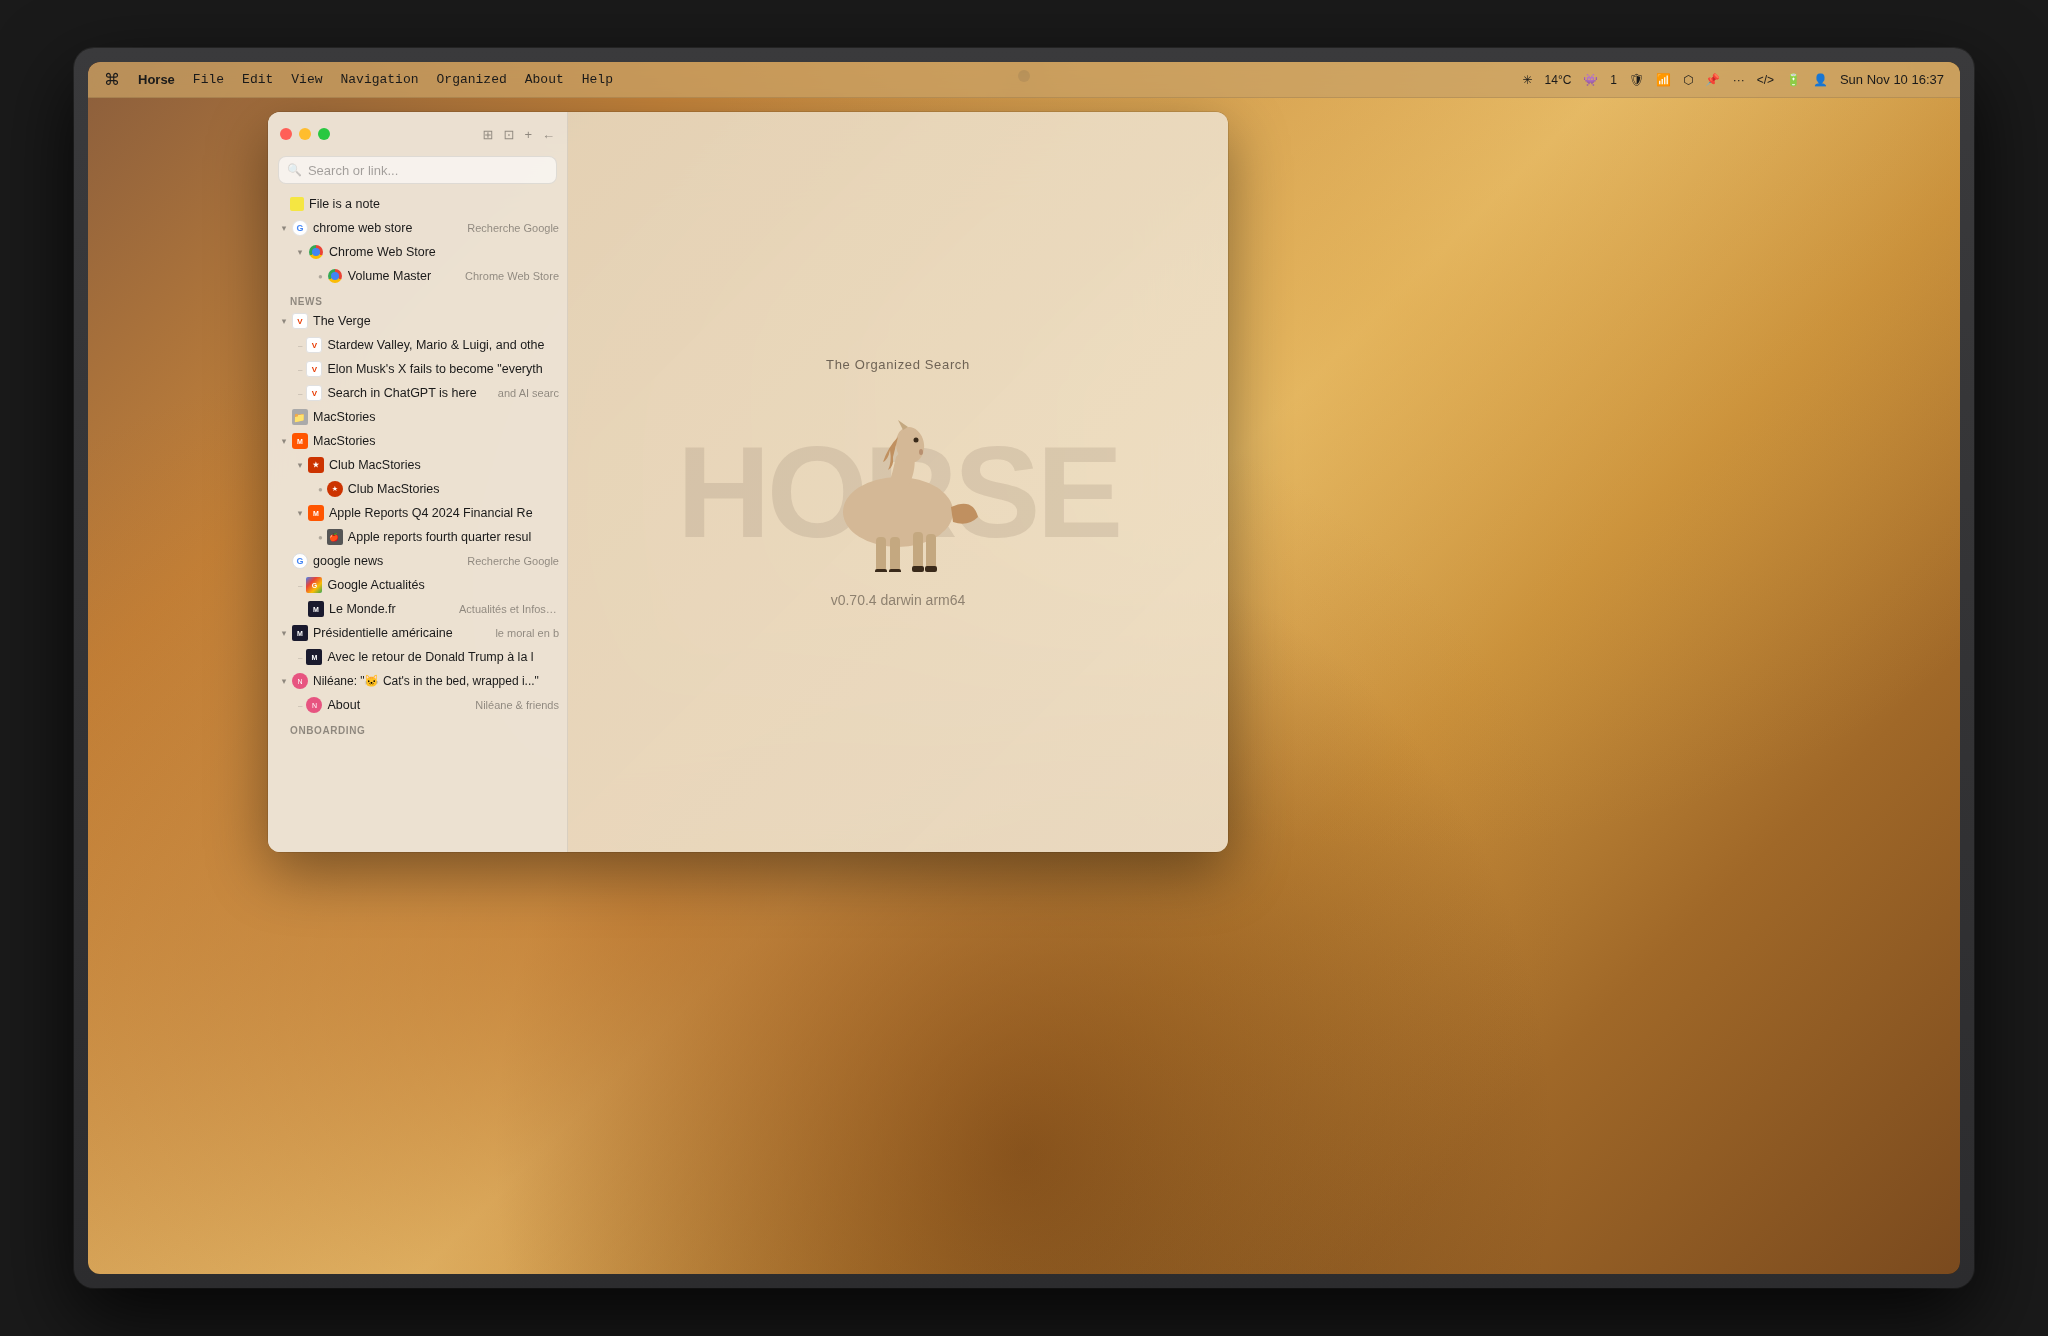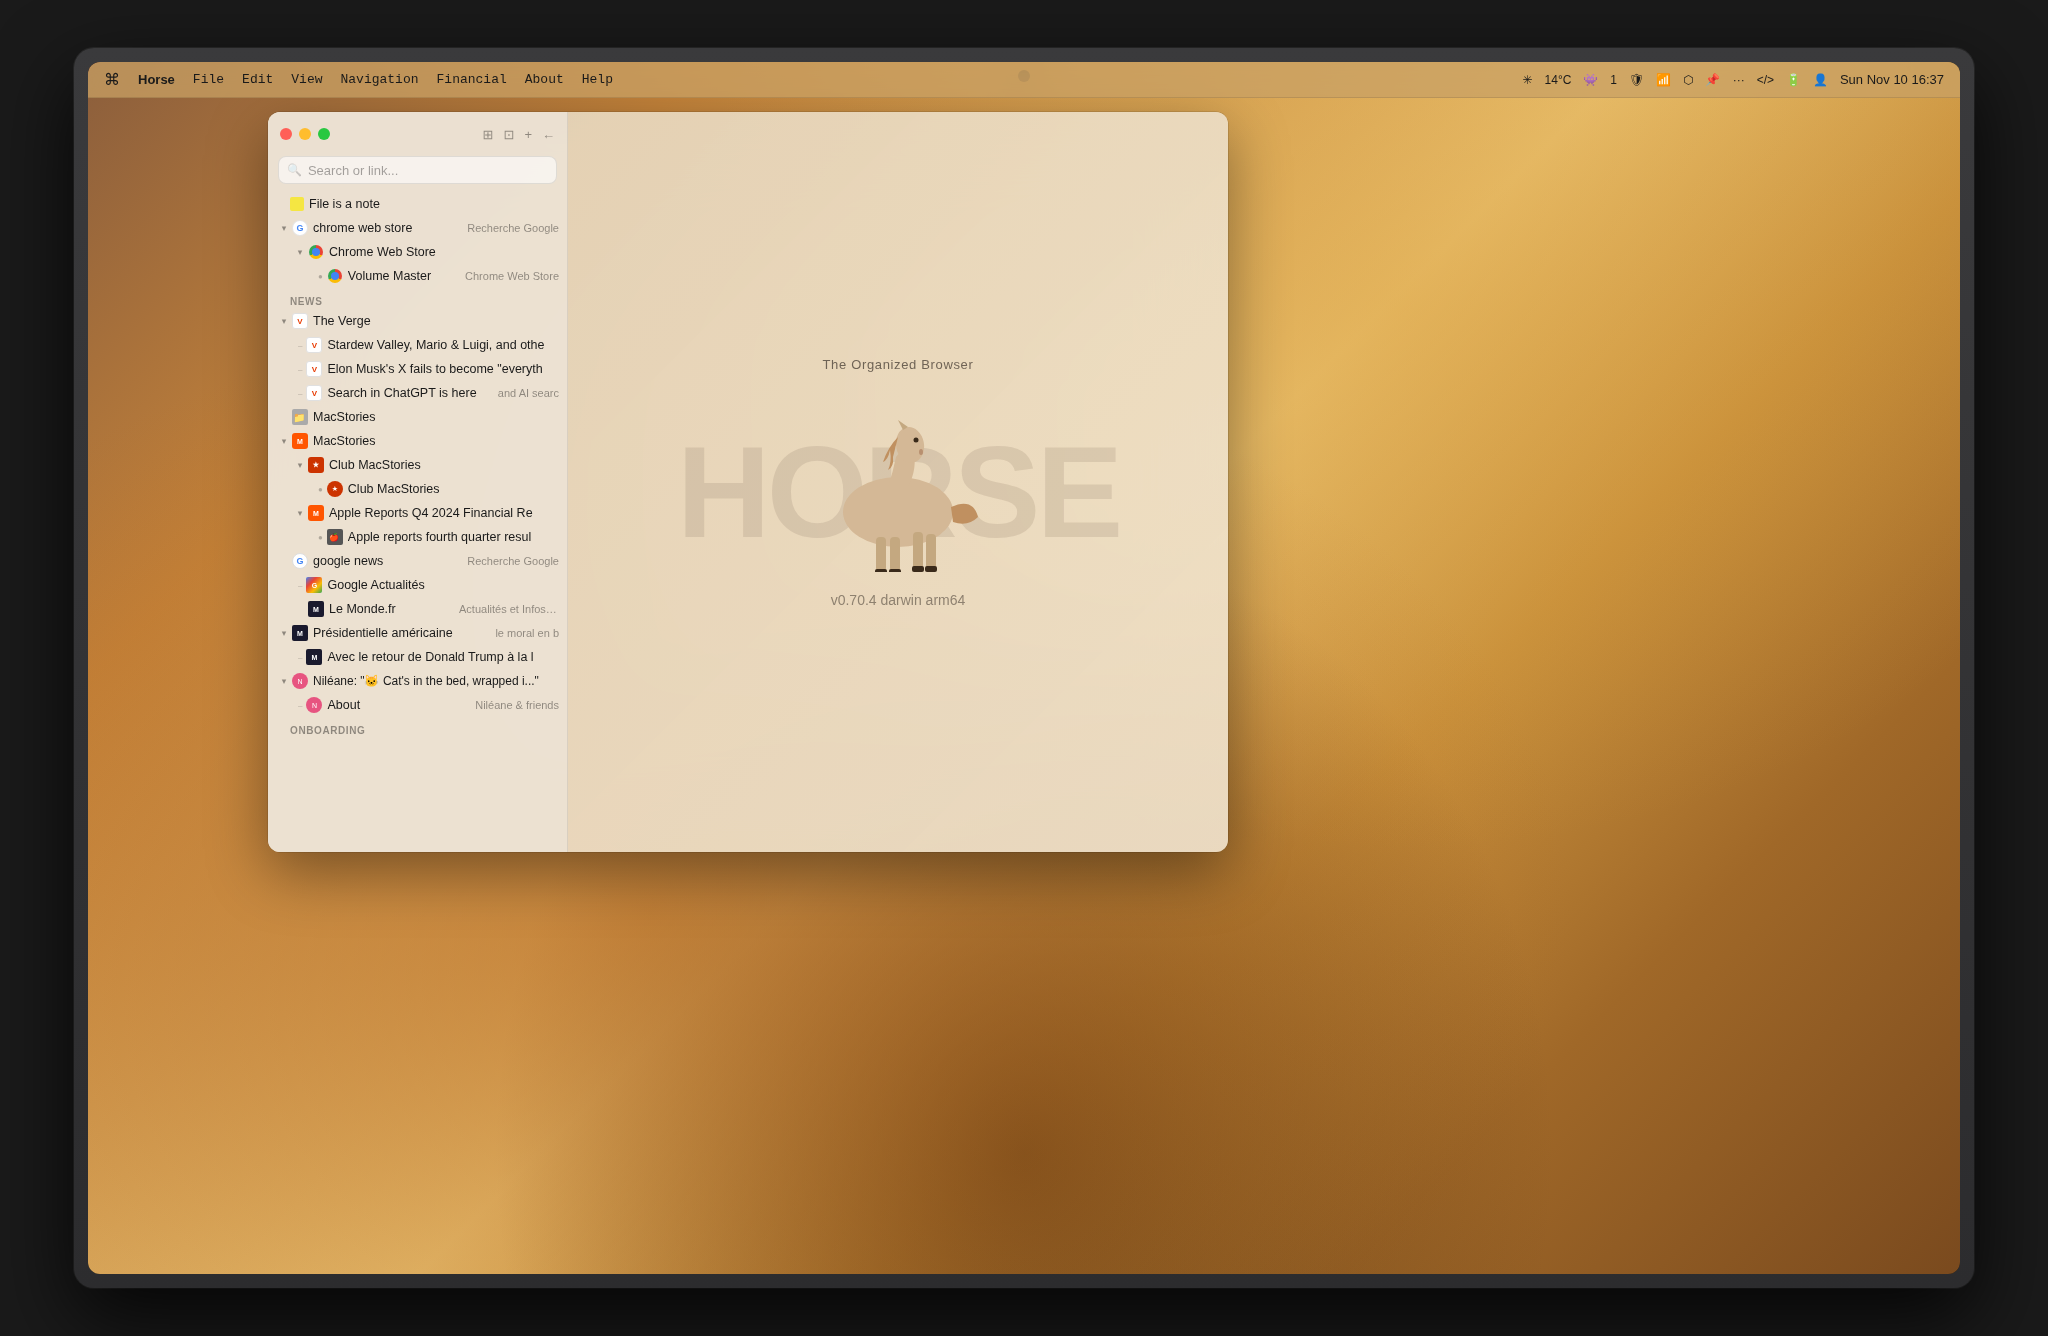--- a/index.html
+++ b/index.html
@@ -425,21 +425,21 @@
       <div class="camera"></div>
 
       <div class="menubar">
         <div class="menubar-left">
           <span class="menubar-apple">⌘</span>
           <span class="menubar-appname">Horse</span>
           <span class="menubar-item">File</span>
           <span class="menubar-item">Edit</span>
           <span class="menubar-item">View</span>
           <span class="menubar-item">Navigation</span>
-          <span class="menubar-item">Financial</span>
+          <span class="menubar-item">Organized</span>
           <span class="menubar-item">About</span>
           <span class="menubar-item">Help</span>
         </div>
         <div class="menubar-right">
           <span>✳</span>
           <span>14°C</span>
           <span>👾</span>
           <span>1</span>
           <span>🛡</span>
           <span>📶</span>
@@ -626,21 +626,21 @@
                 <span class="item-subtitle">Niléane &amp; friends</span>
               </div>
 
               <div class="section-header">ONBOARDING</div>
 
             </div>
           </div>
 
           <div class="main-content">
             <div class="splash-screen">
-              <div class="splash-title">The Organized Browser</div>
+              <div class="splash-title">The Organized Search</div>
 
               <div class="horse-logo-area">
                 <div class="horse-text-bg">HORSE</div>
 
                 <svg class="horse-svg" width="180" height="160" viewBox="0 0 180 160">
 
                   <ellipse cx="90" cy="100" rx="55" ry="35" fill="#D4B896"></ellipse>
 
                   <path d="M 100 75 Q 110 55 105 40 Q 95 35 88 45 Q 85 60 80 75" fill="#D4B896"></path>
 

